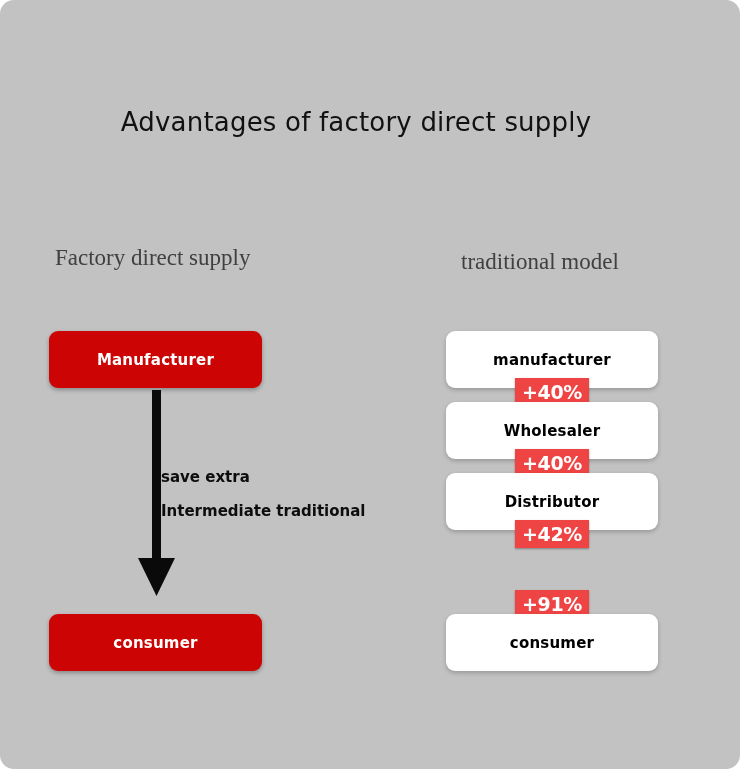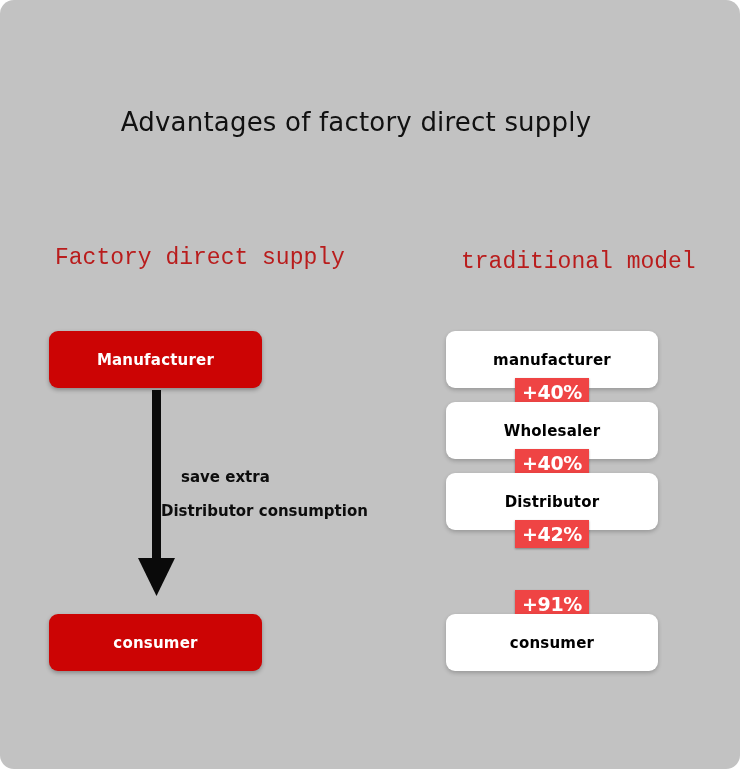--- a/index.html
+++ b/index.html
@@ -36,22 +36,22 @@
     color: #111111;
     font-family: "DejaVu Sans", sans-serif;
     letter-spacing: 0.2px;
   }
 
   
   .col-head {
     position: absolute;
     font-size: 23px;
     font-weight: 400;
-    color: #b91c1c;
-    font-family: Liberation Mono, monospace;
+    color: #404040;
+    font-family: Liberation Serif, serif;
     white-space: nowrap;
   }
   .col-head.left  { left: 55px;  top: 245px; }
   .col-head.right { left: 461px; top: 249px; }
 
   
   .red-box {
     position: absolute;
     left: 49px;
     width: 213px;
@@ -85,21 +85,21 @@
   
   .save-note {
     position: absolute;
     left: 161px;
     font-size: 15px;
     font-weight: bold;
     color: #0d0d0d;
     font-family: "DejaVu Sans", sans-serif;
     white-space: nowrap;
   }
-  .save-note.l1 { top: 468px; padding-left: 20px; }
+  .save-note.l1 { top: 468px; }
   .save-note.l2 { top: 502px; }
 
   
   .white-box {
     position: absolute;
     left: 446px;
     width: 212px;
     height: 57px;
     background: #ffffff;
     border-radius: 9px;
@@ -156,21 +156,21 @@
   <div class="red-box" id="box-manufacturer">
     <span class="lbl">Manufacturer</span>
   </div>
 
   <svg id="arrow" viewBox="0 0 60 210" xmlns="http://www.w3.org/2000/svg">
     <rect x="24" y="0" width="9" height="172" fill="#0a0a0a"></rect>
     <polygon points="10,168 47,168 28.5,206" fill="#0a0a0a"></polygon>
   </svg>
 
   <div class="save-note l1">save extra</div>
-  <div class="save-note l2">Distributor consumption</div>
+  <div class="save-note l2">Intermediate traditional</div>
 
   <div class="red-box" id="box-consumer">
     <span class="lbl">consumer</span>
   </div>
 
   <div class="col-head right">traditional model</div>
 
   <div class="white-box wb0">
     <span class="lbl">manufacturer</span>
   </div>

